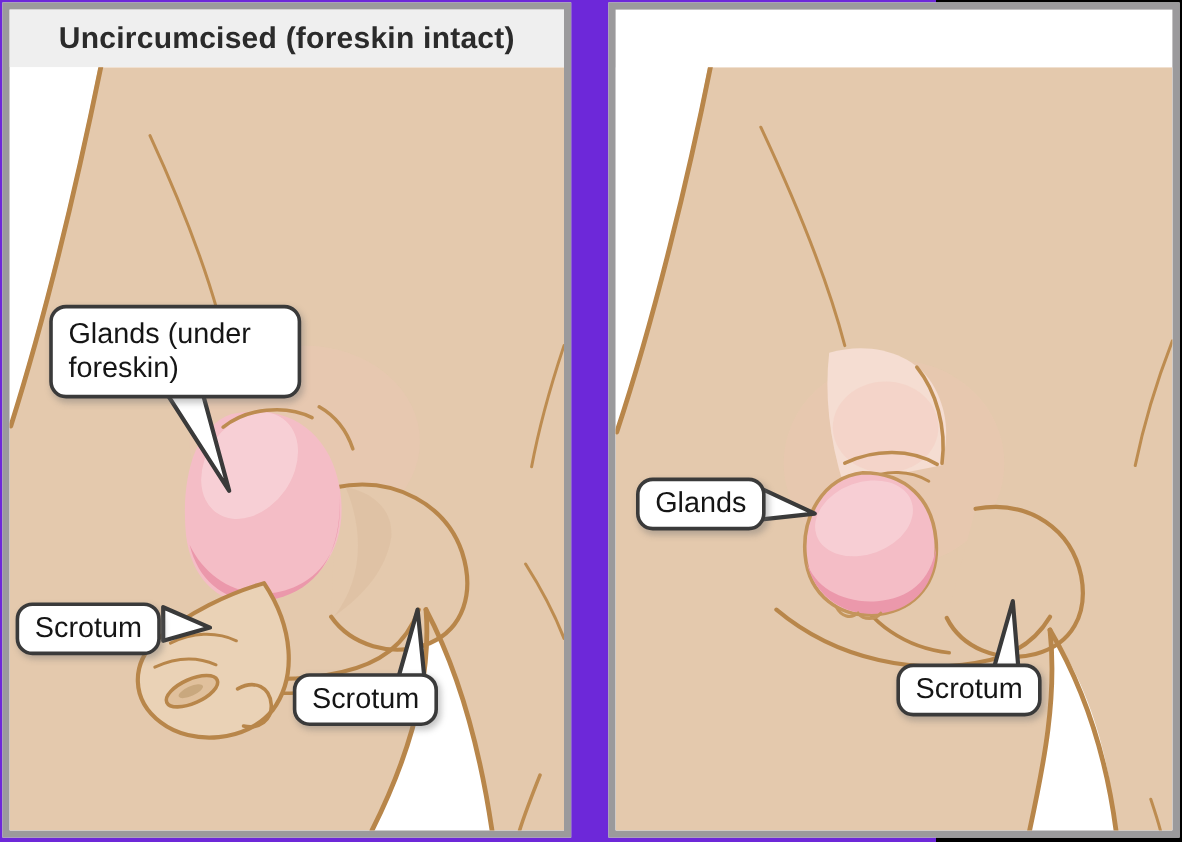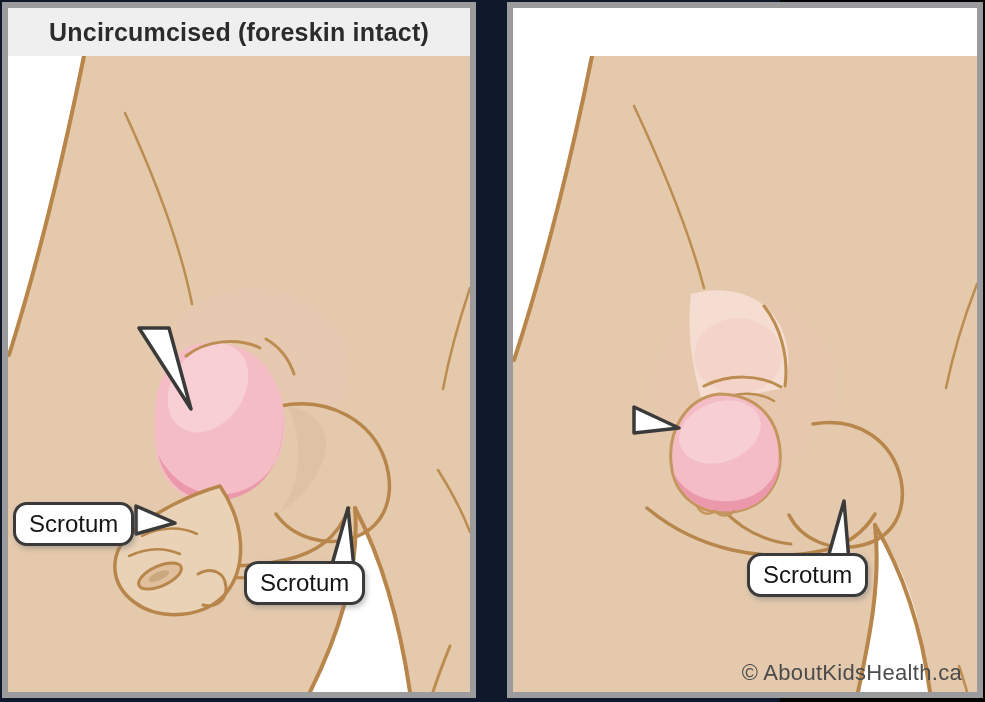--- a/index.html
+++ b/index.html
@@ -1,17 +1,17 @@
 <!DOCTYPE html>
 <html><head>
 <meta charset="utf-8">
 <style>
   html,body{margin:0;padding:0;background:#000;}
   body{width:985px;height:702px;overflow:hidden;font-family:"Liberation Sans",sans-serif;}
-  .stage{position:relative;width:780px;height:702px;background:#0f172a;}
+  .stage{position:relative;width:780px;height:702px;background:#6d28d9;}
   .panel{position:absolute;top:2px;height:696px;border:6px solid #9b9a9c;background:#ffffff;box-sizing:border-box;}
   .panel-left{left:2px;width:474px;}
   .panel-right{left:507px;width:476px;}
   .titlebar{position:absolute;left:0;top:0;right:0;height:48px;background:#efefef;display:flex;align-items:center;justify-content:center;}
   .titlebar span{font-size:25px;font-weight:bold;color:#2b2b2b;letter-spacing:.2px;}
   .art{position:absolute;left:0;top:48px;right:0;bottom:0;}
   .art svg{position:absolute;left:0;top:0;width:100%;height:100%;display:block;}
   .callout{position:absolute;z-index:3;background:#ffffff;border:3.5px solid #3a3a3a;border-radius:14px;
            padding:5px 13px;font-size:24px;line-height:1.16;color:#151515;
            box-shadow:2px 3px 5px rgba(110,110,110,.40);box-sizing:content-box;}
@@ -71,20 +71,23 @@
           <path d="M442,590 C436,605 430,620 425,636" fill="none" stroke="#bd8c50" stroke-width="3" stroke-linecap="round"></path>
         </g>
 
         <g fill="#ffffff" stroke="#3a3a3a" stroke-width="3.5" stroke-linejoin="round">
           <polygon points="131,272 161,272 183,353"></polygon>
           <polygon points="128,450 128,478 167,467"></polygon>
           <polygon points="323,512 346,512 340,452"></polygon>
         </g>
       </svg>
 
+      <div class="callout two-line" style="left:33px;top:198px;width:178px;">
+        <span>Glands (under foreskin)</span>
+      </div>
       <div class="callout" style="left:5px;top:446px;">
         <span>Scrotum</span>
       </div>
       <div class="callout" style="left:236px;top:505px;">
         <span>Scrotum</span>
       </div>
     </div>
   </section>
 
   <section class="panel panel-right">
@@ -127,21 +130,23 @@
           <path d="M362,469 C392,520 409,575 417,636" fill="none" stroke="#b8864a" stroke-width="4" stroke-linecap="round"></path>
           <path d="M446,610 C449,619 452,628 454,636" fill="none" stroke="#bd8c50" stroke-width="2.5" stroke-linecap="round"></path>
         </g>
 
         <g fill="#ffffff" stroke="#3a3a3a" stroke-width="3.5" stroke-linejoin="round">
           <polygon points="121,351 121,377 166,372"></polygon>
           <polygon points="314,505 336,505 331,445"></polygon>
         </g>
       </svg>
 
+      <div class="callout" style="left:17px;top:342px;">
+        <span>Glands</span>
+      </div>
       <div class="callout" style="left:234px;top:497px;">
         <span>Scrotum</span>
       </div>
 
-      <div class="watermark">© AboutKidsHealth.ca</div>
     </div>
   </section>
 
 </div>
 
 </body></html>

